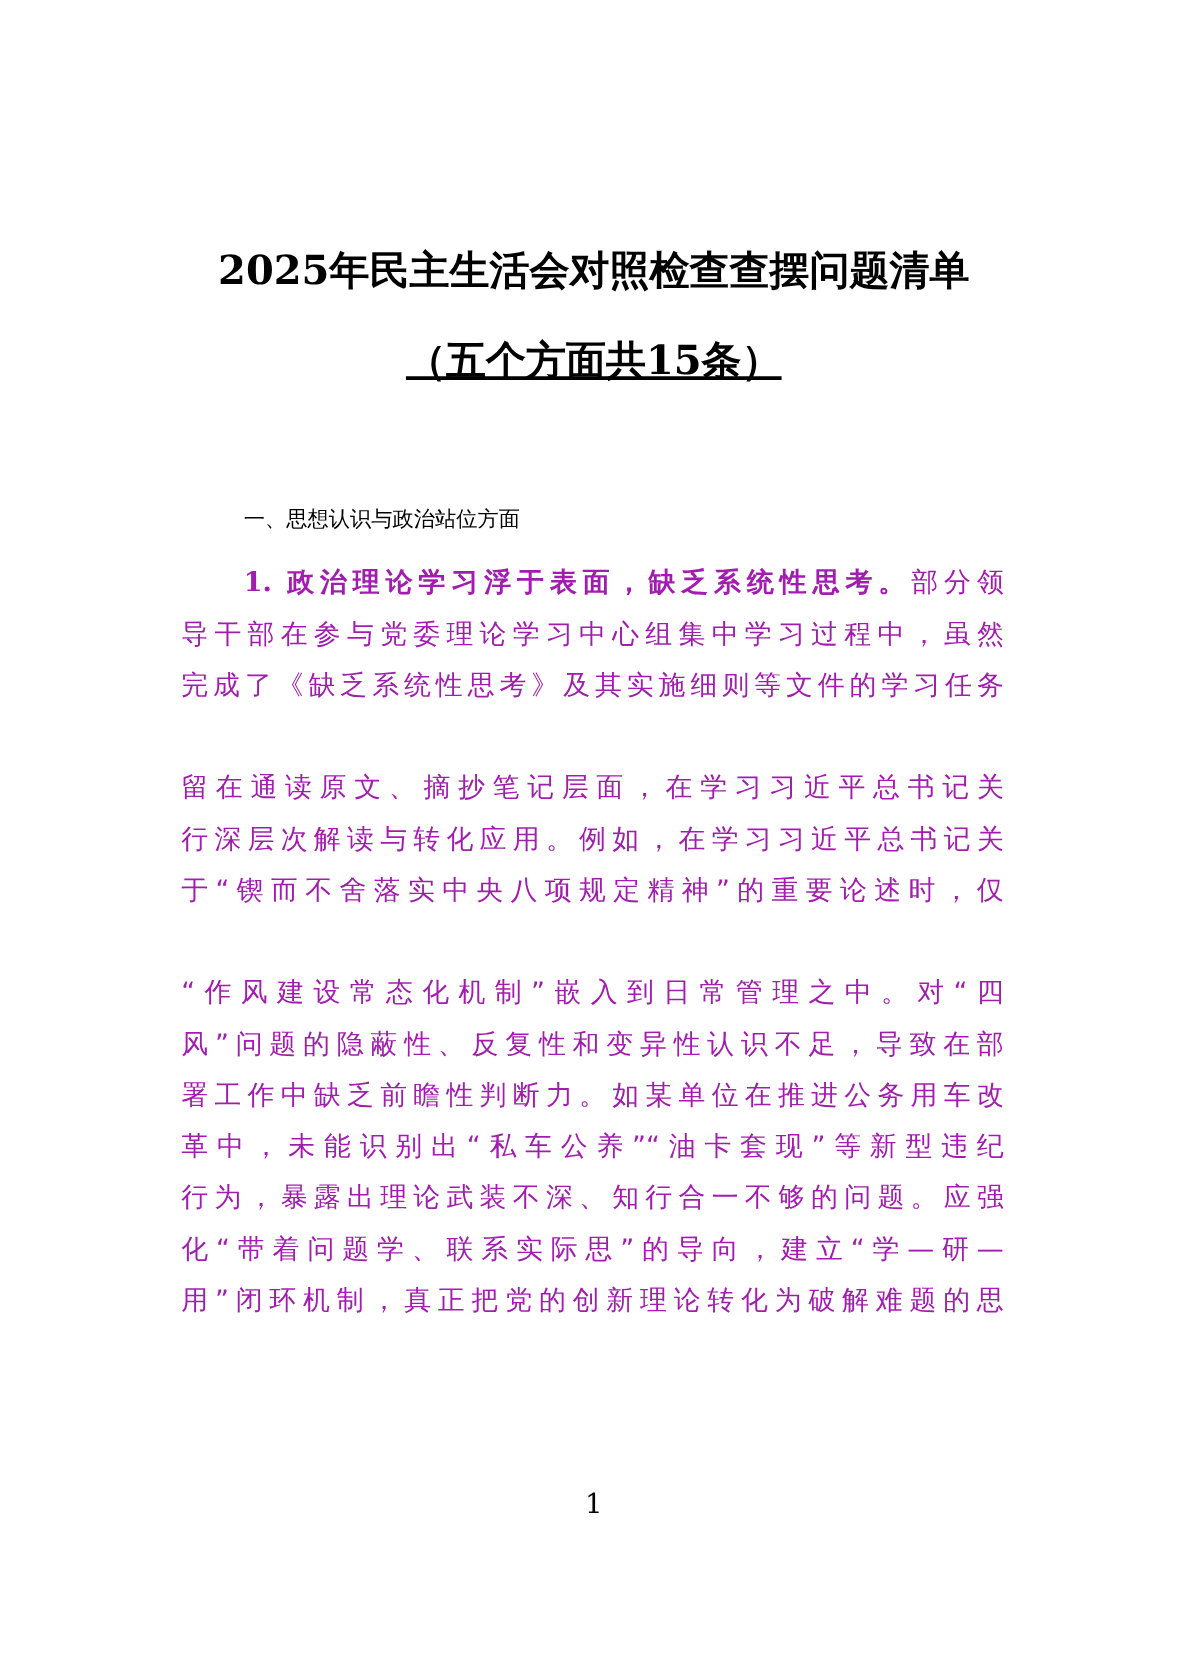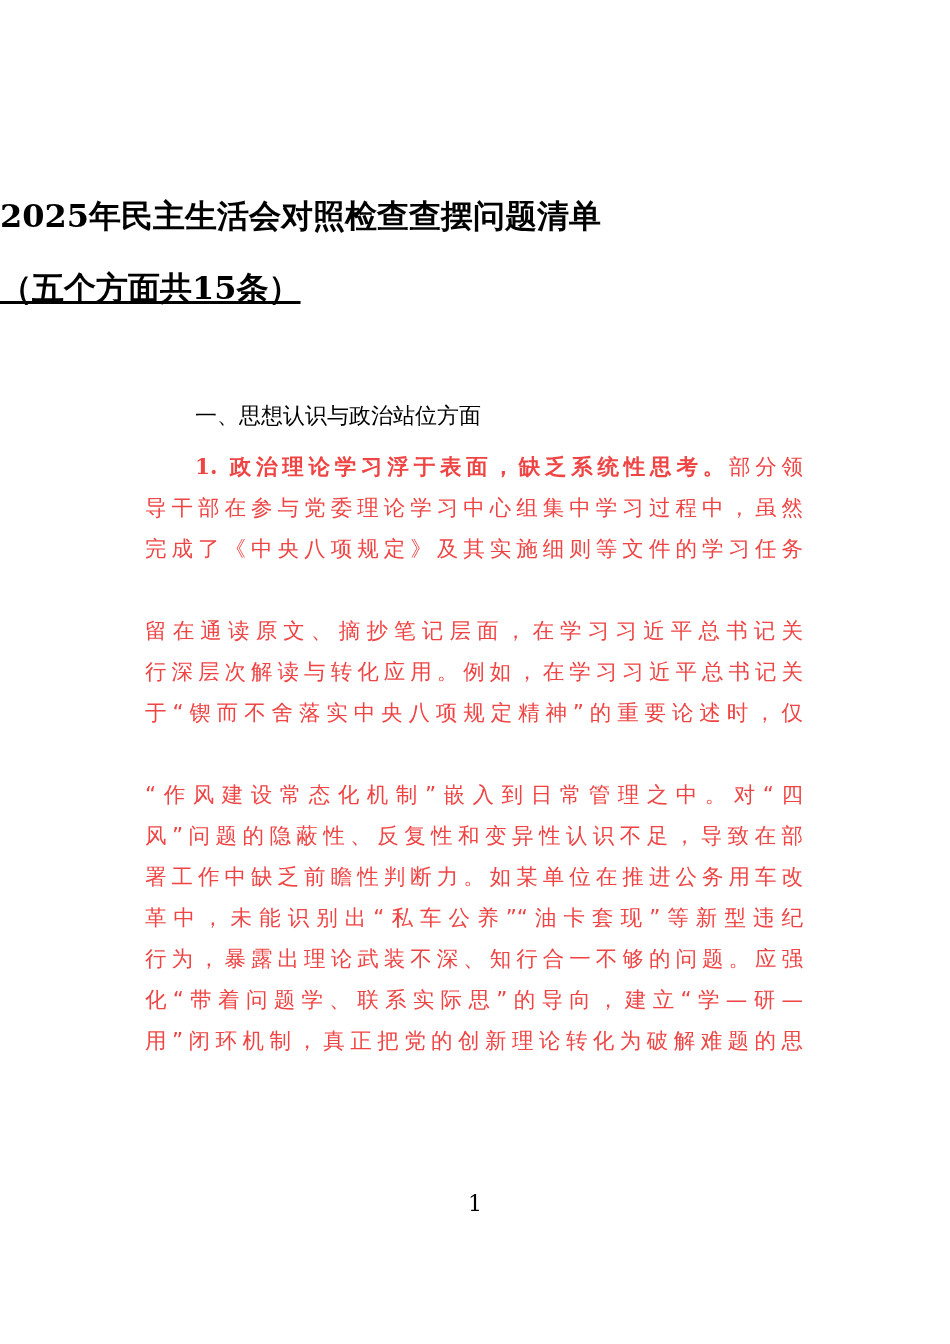--- a/index.html
+++ b/index.html
@@ -20,51 +20,51 @@
       left: 0;
       top: 0;
       width: 950px;
       height: 1344px;
       background: #ffffff;
     }
     .title {
       position: absolute;
       left: 0;
       width: 950px;
-      text-align: left;
+      text-align: center;
       font-family: "DejaVu Serif", "Liberation Serif", serif;
       font-weight: bold;
       font-size: 32px;
       line-height: 40px;
       letter-spacing: 0px;
       color: #000;
     }
     .title.t1 { top: 196px; }
     .title.t2 { top: 268px; text-decoration: underline; }
     .section-heading {
       position: absolute;
       left: 195px;
       top: 402px;
       font-family: "DejaVu Sans", "Liberation Sans", sans-serif;
-      font-size: 22px;
+      font-size: 17px;
       line-height: 28px;
       color: #000;
     }
     .line {
       position: absolute;
       left: 145px;
       width: 658px;
       height: 30px;
       font-family: "DejaVu Sans", "Liberation Sans", sans-serif;
       font-size: 21.5px;
       line-height: 30px;
       white-space: nowrap;
       text-align: justify;
       text-align-last: justify;
-      color: #ef4444;
+      color: #a21caf;
     }
     .line.last {
       text-align-last: left;
     }
     .line.first {
       left: 195px;
       width: 608px;
     }
     .bold-lead {
       font-family: "DejaVu Serif", "Liberation Serif", serif;
@@ -88,21 +88,21 @@
 <div class="page">
 
   <div class="title t1">2025年民主生活会对照检查查摆问题清单</div>
   <div class="title t2">（五个方面共15条）</div>
 
   <div class="section-heading">一、思想认识与政治站位方面</div>
 
   <div class="line first" style="top:452px;"><span class="bold-lead">1. 政治理论学习浮于表面，缺乏系统性思考。</span><span>部分领</span></div>
 
   <div class="line" style="top:493px;">导干部在参与党委理论学习中心组集中学习过程中，虽然</div>
-  <div class="line" style="top:534px;">完成了《中央八项规定》及其实施细则等文件的学习任务</div>
+  <div class="line" style="top:534px;">完成了《缺乏系统性思考》及其实施细则等文件的学习任务</div>
   <div class="line" style="top:616px;">留在通读原文、摘抄笔记层面，在学习习近平总书记关</div>
   <div class="line" style="top:698px;">于“锲而不舍落实中央八项规定精神”的重要论述时，仅</div>
   <div class="line" style="top:657px;">行深层次解读与转化应用。例如，在学习习近平总书记关</div>
   <div class="line" style="top:780px;">“作风建设常态化机制”嵌入到日常管理之中。对“四</div>
   <div class="line" style="top:821px;">风”问题的隐蔽性、反复性和变异性认识不足，导致在部</div>
   <div class="line" style="top:862px;">署工作中缺乏前瞻性判断力。如某单位在推进公务用车改</div>
   <div class="line" style="top:903px;">革中，未能识别出“私车公养”“油卡套现”等新型违纪</div>
   <div class="line" style="top:944px;">行为，暴露出理论武装不深、知行合一不够的问题。应强</div>
   <div class="line" style="top:985px;">化“带着问题学、联系实际思”的导向，建立“学—研—</div>
   <div class="line" style="top:1026px;">用”闭环机制，真正把党的创新理论转化为破解难题的思</div>

